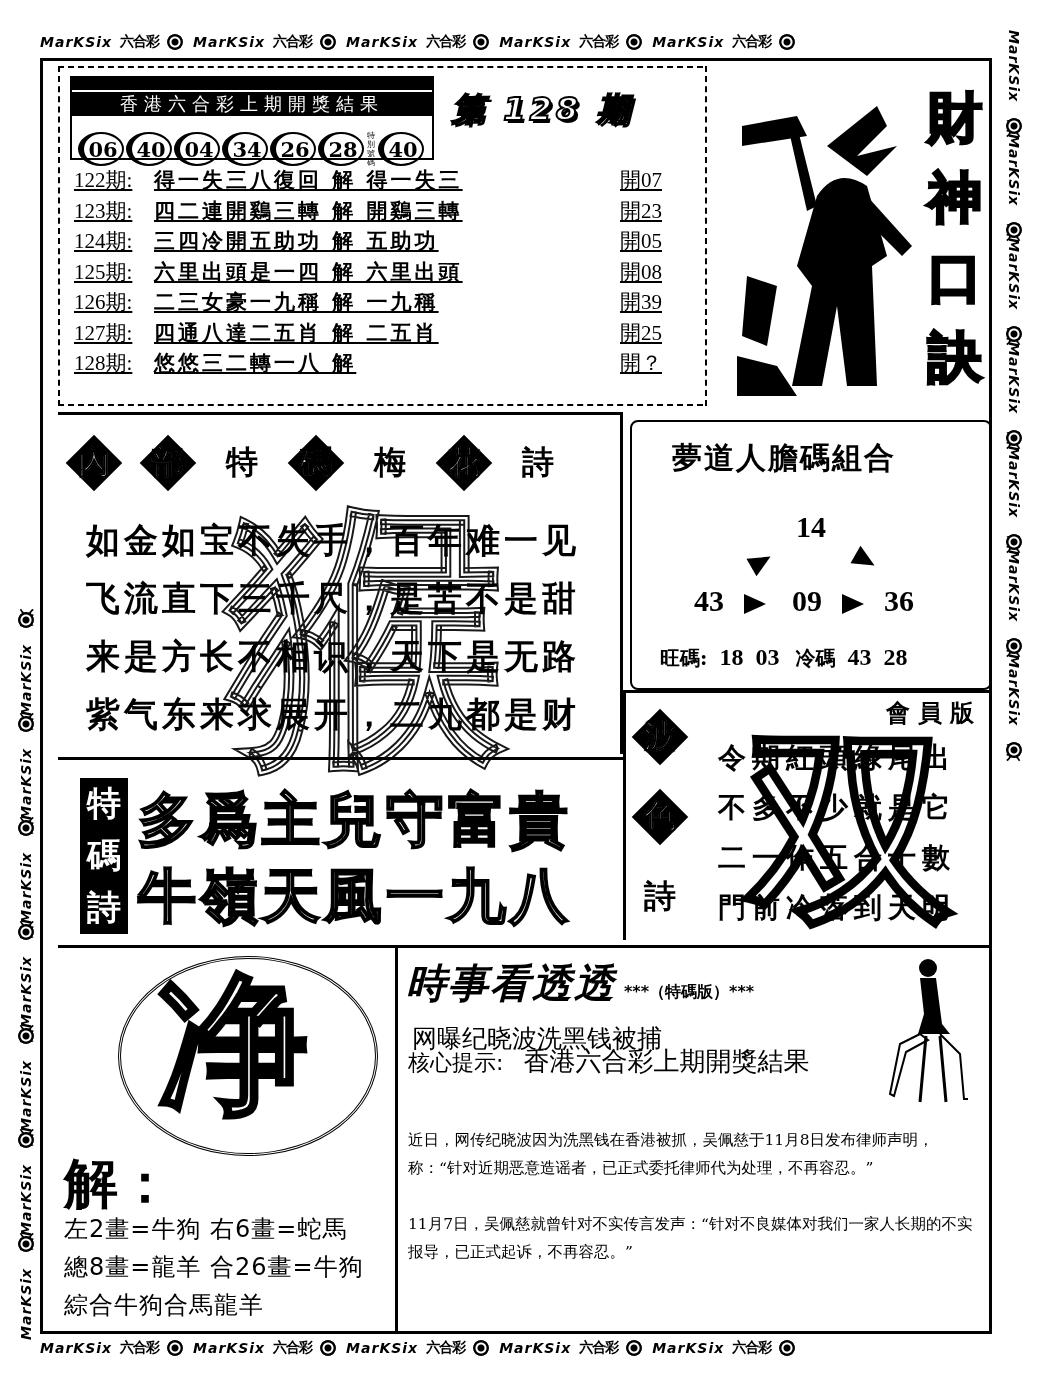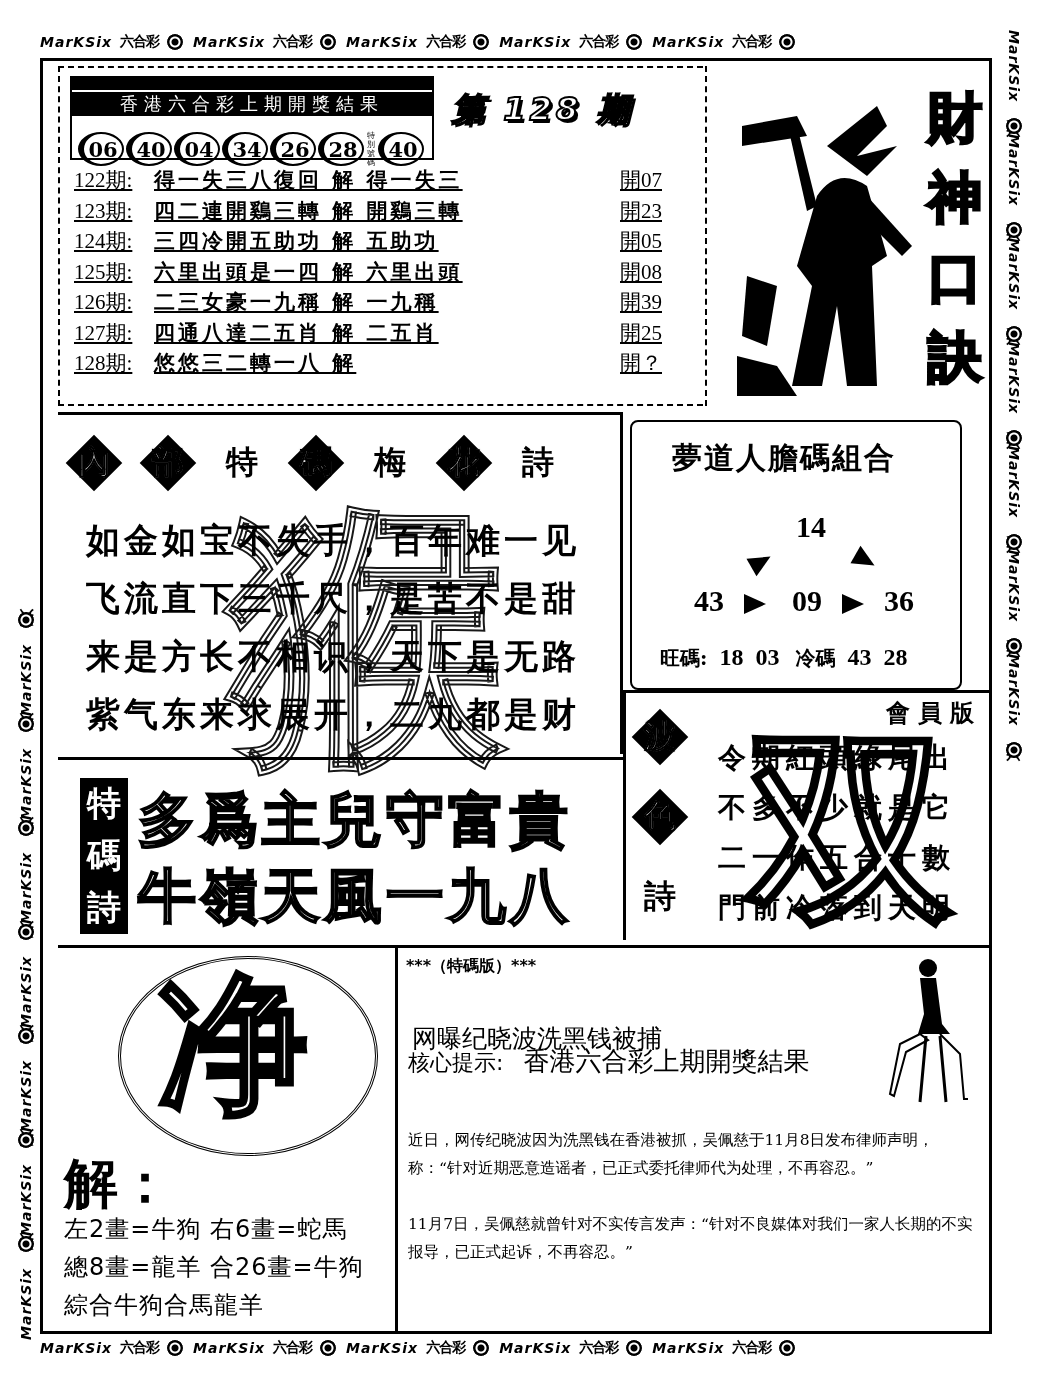--- a/index.html
+++ b/index.html
@@ -58,21 +58,21 @@
   .diamond::before { content: ""; position: absolute; width: 40px; height: 40px; background: #000; transform: rotate(45deg); }
   .diamond span { position: relative; color: #fff; font-size: 32px; font-weight: bold; -webkit-text-stroke: 1px #000; text-shadow: 0 0 2px #000; color: #fff; }
   .diamond.plain::before { display: none; }
   .diamond.plain span { color: #000; -webkit-text-stroke: 0; text-shadow: none; }
   .poem-bg { position: absolute; left: 170px; top: 80px; font-size: 280px; font-weight: bold; color: transparent;
              -webkit-text-stroke: 2px #000; line-height: 1; opacity: 0.9; }
   .poem-lines { position: absolute; left: 28px; top: 96px; }
   .poem-line { font-size: 34px; font-weight: bold; letter-spacing: 4px; height: 58px; line-height: 58px; white-space: nowrap; }
 
   
-  .sec-combo { position: absolute; left: 630px; top: 420px; width: 332px; height: 270px; border: 2px solid #000; border-radius: 8px; }
+  .sec-combo { position: absolute; left: 630px; top: 420px; width: 362px; height: 270px; border: 2px solid #000; border-radius: 8px; }
   .combo-title { position: absolute; left: 40px; top: 16px; font-size: 30px; font-weight: bold; letter-spacing: 2px; }
   .cnum { position: absolute; font-family: "Liberation Serif", serif; font-weight: bold; font-size: 30px; }
   .arrow { position: absolute; width: 0; height: 0; border-style: solid; }
   .combo-hot { position: absolute; left: 28px; top: 222px; font-size: 20px; font-weight: bold; display: flex; gap: 12px; align-items: baseline; }
   .combo-hot .n { font-family: "Liberation Serif", serif; font-size: 24px; }
   .cold-label { margin-left: 4px; }
 
   
   .sec-wave { position: absolute; left: 623px; top: 690px; width: 369px; height: 250px; border-left: 3px solid #000; border-top: 3px solid #000; }
   .wave-badge { position: absolute; left: 6px; font-size: 36px; }
@@ -409,20 +409,21 @@
   <div class="jie-label">解：</div>
   <div class="jie-lines">
     <div class="jie-line">左2畫=牛狗  右6畫=蛇馬</div>
     <div class="jie-line">總8畫=龍羊  合26畫=牛狗</div>
     <div class="jie-line">綜合牛狗合馬龍羊</div>
   </div>
 </div>
 
 <div class="sec-news">
   <div class="news-title">
+    <span class="big">時事看透透</span>
     <span class="small">***（特碼版）***</span>
   </div>
   <svg class="news-woman" viewBox="0 0 90 150">
     <circle cx="48" cy="14" r="9" fill="#000"></circle>
     <path d="M40 24 L56 24 L62 70 L70 80 L38 80 L44 60 Z" fill="#000"></path>
     <path d="M40 80 L20 90 L10 140 L14 142 L26 98 L48 86 Z" fill="none" stroke="#000" stroke-width="2"></path>
     <path d="M60 80 L80 100 L84 145 L88 145" fill="none" stroke="#000" stroke-width="2"></path>
     <path d="M46 82 L40 148 M60 82 L66 148" stroke="#000" stroke-width="3"></path>
   </svg>
   <div class="news-headline">网曝纪晓波洗黑钱被捕</div>

